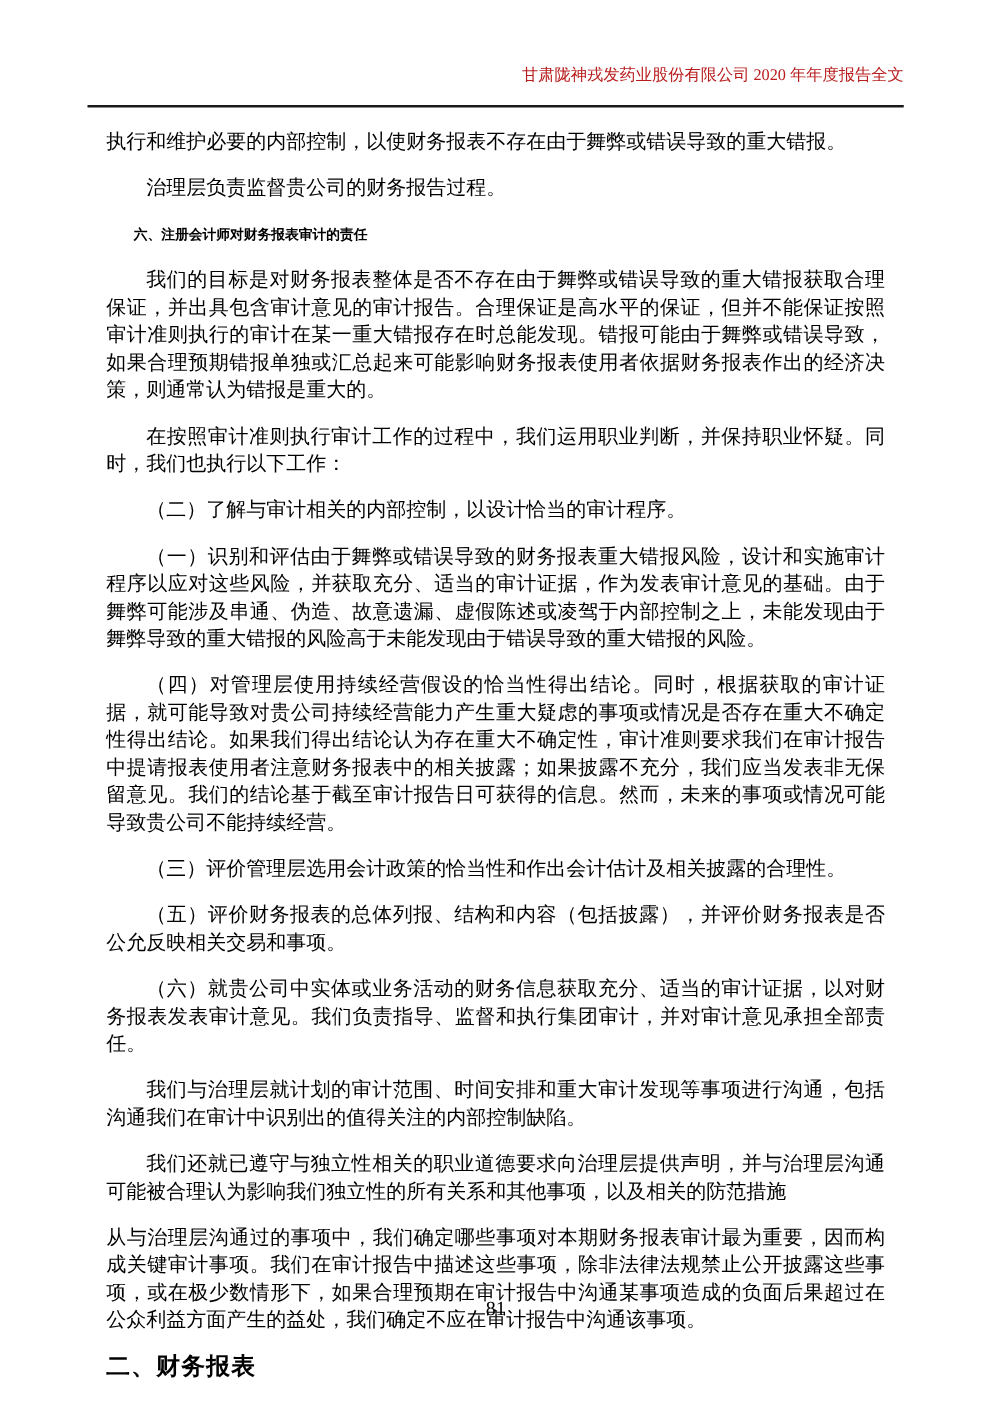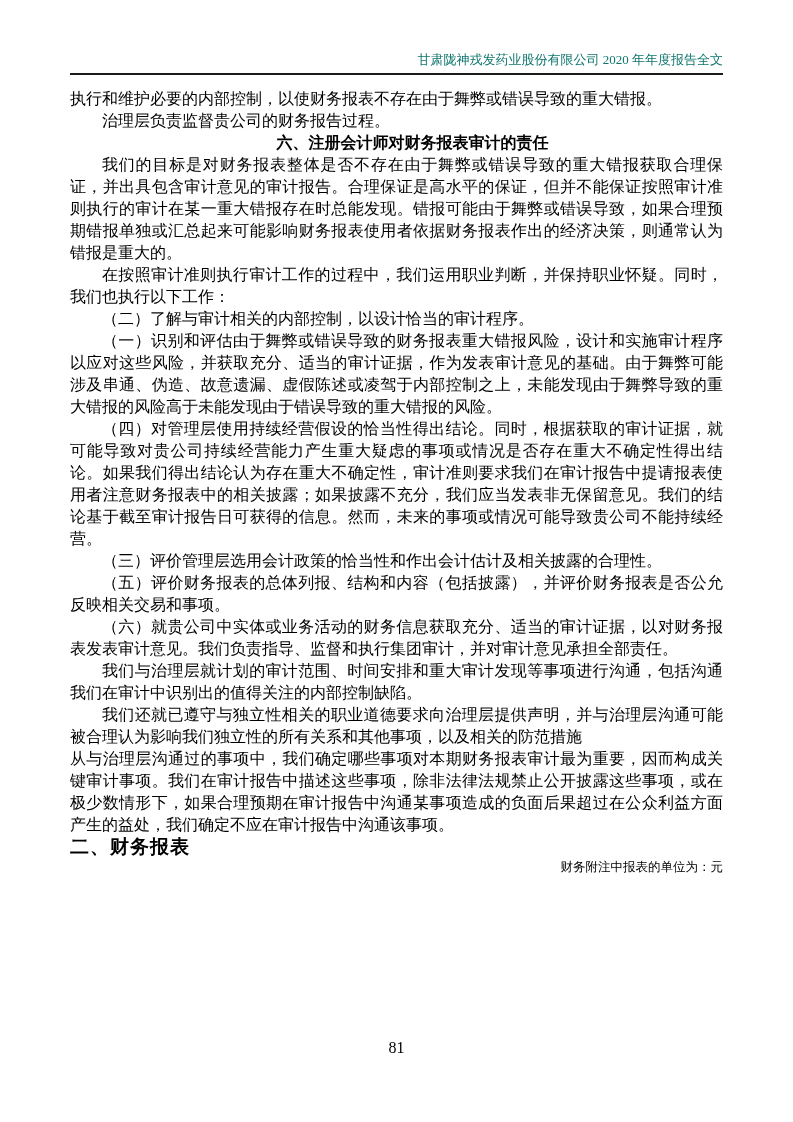--- a/index.html
+++ b/index.html
@@ -17,47 +17,47 @@
     overflow: hidden;
   }
   .page-header {
     position: absolute;
     left: 70px;
     top: 50px;
     width: 653px;
     text-align: right;
     font-size: 13px;
     line-height: 20px;
-    padding-bottom: 3px;
+    padding-bottom: 14px;
     border-bottom: 2px solid #1a1a1a;
-    color: #0f766e;
+    color: #b91c1c;
   }
   .content {
     position: absolute;
     left: 70px;
     top: 88px;
     width: 653px;
     font-size: 16px;
     line-height: 22px;
     text-align: justify;
     word-break: break-all;
   }
   .content p {
-    margin: 0;
+    margin: 15px;
     padding: 0;
   }
   .indent {
     text-indent: 2em;
   }
   .heading-audit {
     font-weight: bold;
-    font-size: 16px;
+    font-size: 11px;
     text-indent: 2em;
     margin: 9px 0 9px 0;
-    text-align: center;
+    text-align: left;
   }
   .heading-financial {
     font-weight: bold;
     font-size: 19px;
     margin: 42px 0 22px 0;
     text-align: left;
     letter-spacing: 1px;
   }
   .unit-note {
     font-size: 12.5px;

